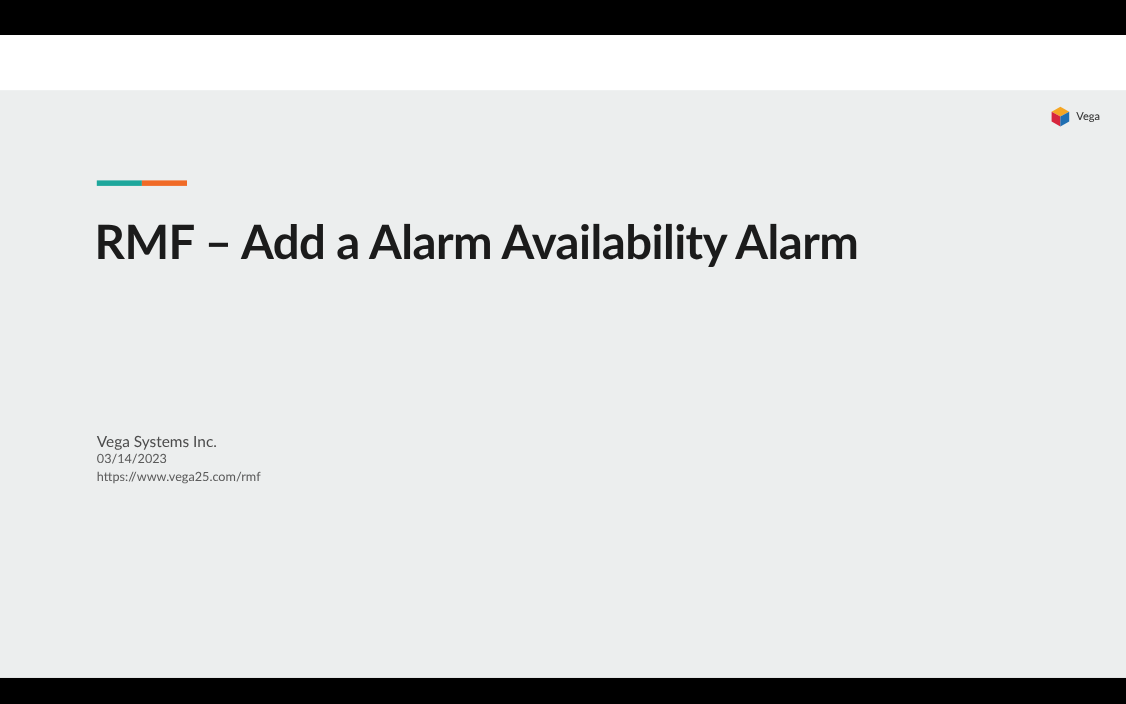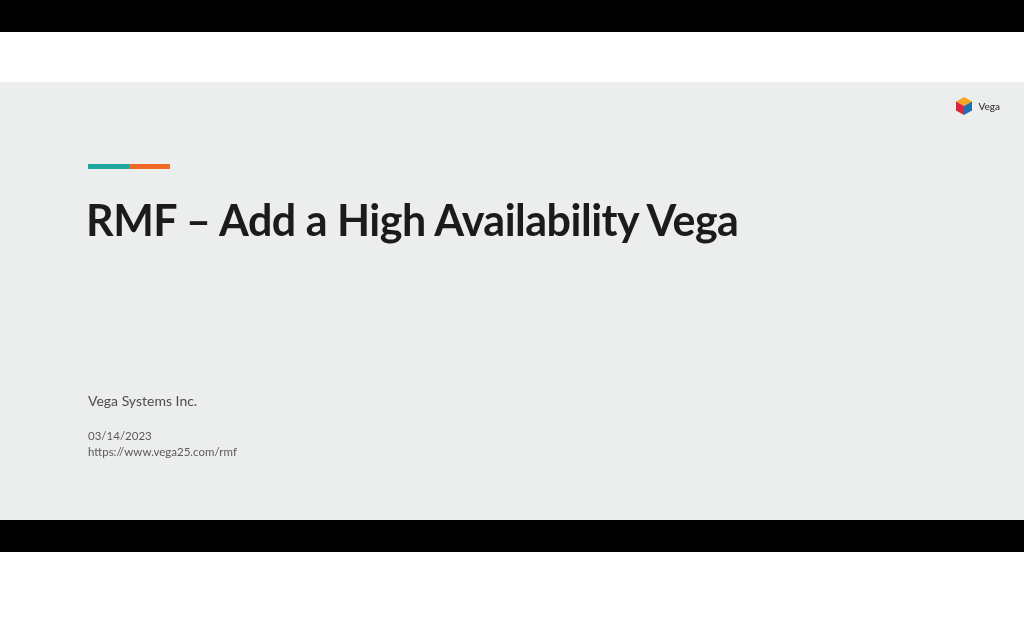--- a/index.html
+++ b/index.html
@@ -4,21 +4,21 @@
   <style>
     * { margin: 0; padding: 0; box-sizing: border-box; }
     html, body { width: 1024px; height: 640px; overflow: hidden; font-family: "Segoe UI", "Lato", "Helvetica Neue", Arial, sans-serif; }
     .letterbox-top, .letterbox-bottom {
       background: #000;
       width: 100%;
       height: 32px;
     }
     .page {
       width: 1024px;
-      height: 488px;
+      height: 584px;
       background: #fff;
       position: relative;
     }
     .white-strip {
       height: 50px;
       background: #fff;
     }
     .slide-body {
       position: absolute;
       top: 50px;
@@ -68,21 +68,21 @@
     .company {
       position: absolute;
       top: 310px;
       left: 88px;
       font-size: 14px;
       font-weight: 400;
       color: #4c4c4c;
     }
     .meta {
       position: absolute;
-      top: 346px;
+      top: 328px;
       left: 88px;
       font-size: 11.5px;
       line-height: 1.35;
       color: #5a5a5a;
       font-weight: 400;
     }
   </style>
 </head>
 <body>
 
@@ -101,21 +101,21 @@
         </svg>
       </span>
       <span class="brand-text">Vega</span>
     </div>
 
     <div class="accent-bar">
       <div class="accent-teal"></div>
       <div class="accent-orange"></div>
     </div>
 
-    <h1 class="title">RMF – Add a High Availability Vega</h1>
+    <h1 class="title">RMF – Add a Alarm Availability Alarm</h1>
 
     <div class="company">Vega Systems Inc.</div>
 
     <div class="meta">
       <div>03/14/2023</div>
       <div>https://www.vega25.com/rmf</div>
     </div>
 
   </div>
 </div>

